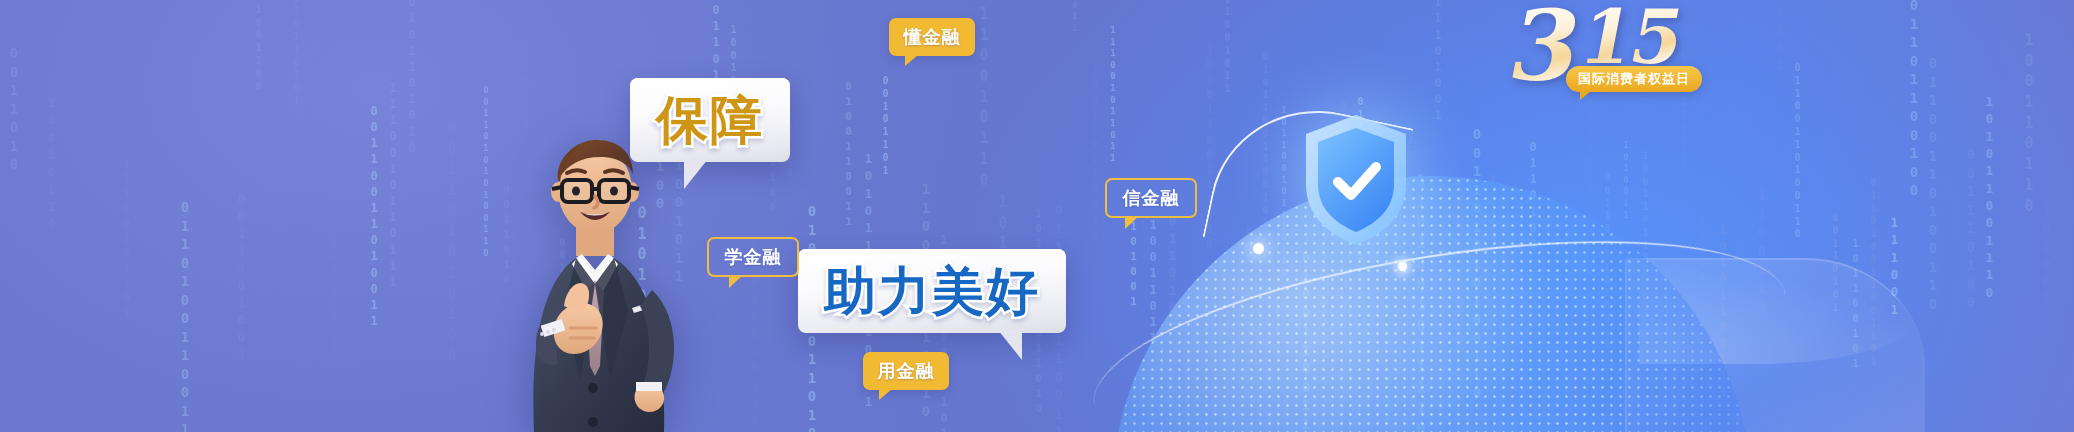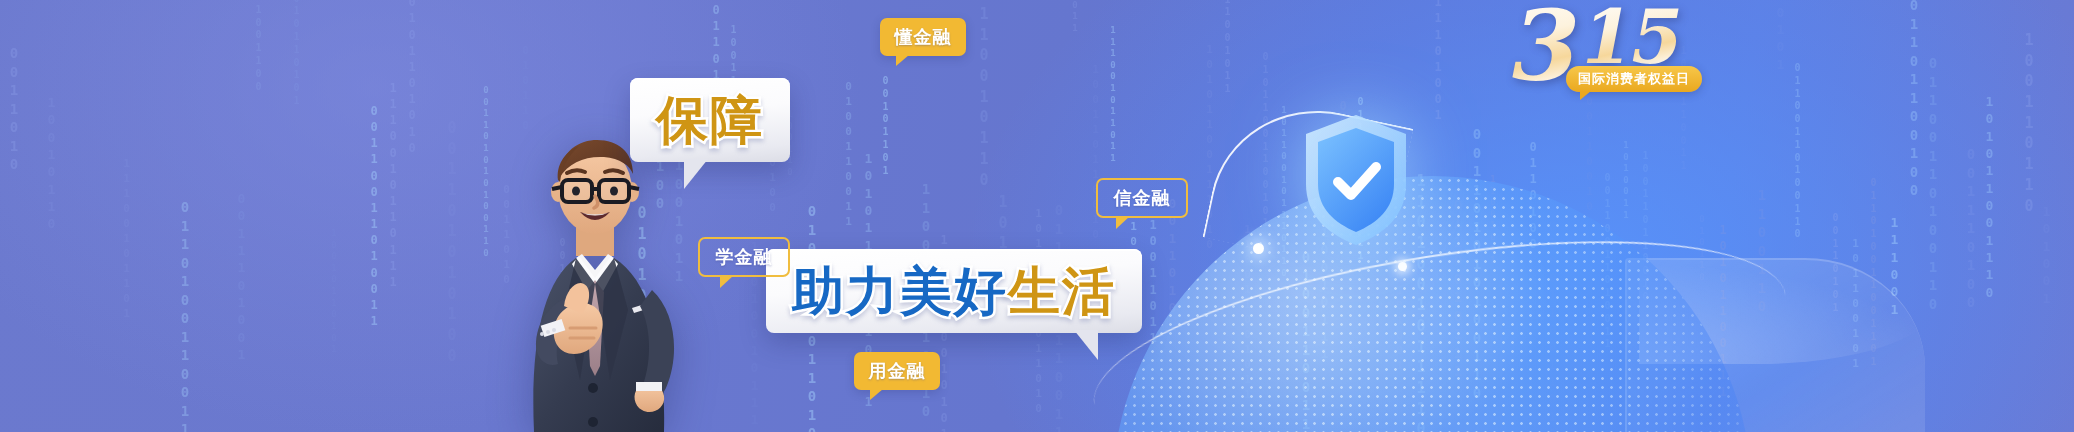--- a/index.html
+++ b/index.html
@@ -124,20 +124,21 @@
 
   
   .tag{
     position:absolute;
     display:flex; align-items:center; justify-content:center;
     font-weight:700;
     color:#ffffff;
     letter-spacing:1px;
     white-space:nowrap;
     text-shadow:0 1px 2px rgba(60,70,140,.35);
+    margin-left:9px;
   }
   .tag-solid{
     background:#f2b933;
     border-radius:7px;
     box-shadow:0 3px 10px rgba(40,50,110,.22);
   }
   .tag-solid::after{
     content:"";
     position:absolute;
     left:16px; bottom:-10px;
@@ -175,21 +176,21 @@
   }
   .headline::after{
     content:"";
     position:absolute;
     width:0;height:0;
     border-left:24px solid #e4e5ee;
     border-bottom:30px solid transparent;
   }
   #headline-1{ left:630px; top:78px; height:84px; }
   #headline-1::after{ left:54px; bottom:-27px; }
-  #headline-2{ left:766px; top:249px; height:84px; }
+  #headline-2{ left:798px; top:249px; height:84px; }
   #headline-2::after{ left:auto; right:44px; bottom:-27px;
     border-left:0; border-right:24px solid #e4e5ee; }
 
   .headline .ht{
     font-family:"DejaVu Sans","Liberation Sans",sans-serif;
     font-weight:900;
     font-size:52px;
     line-height:1;
     letter-spacing:2px;
     -webkit-text-stroke:5px #ffffff;
@@ -446,21 +447,20 @@
       </g>
     </svg>
   </div>
 
   <div class="headline" id="headline-1">
     <span class="ht ht-gold">保障</span>
   </div>
 
   <div class="headline" id="headline-2">
     <span class="ht ht-blue">助力美好</span>
-    <span class="ht ht-gold">生活</span>
   </div>
 
   <div class="tag tag-solid" id="tag-dong">懂金融</div>
   <div class="tag tag-outline" id="tag-xue">学金融</div>
   <div class="tag tag-outline" id="tag-xin">信金融</div>
   <div class="tag tag-solid" id="tag-yong">用金融</div>
 
   <div class="logo315">
     <span class="num n3">3</span>
     <span class="num n15">15</span>

